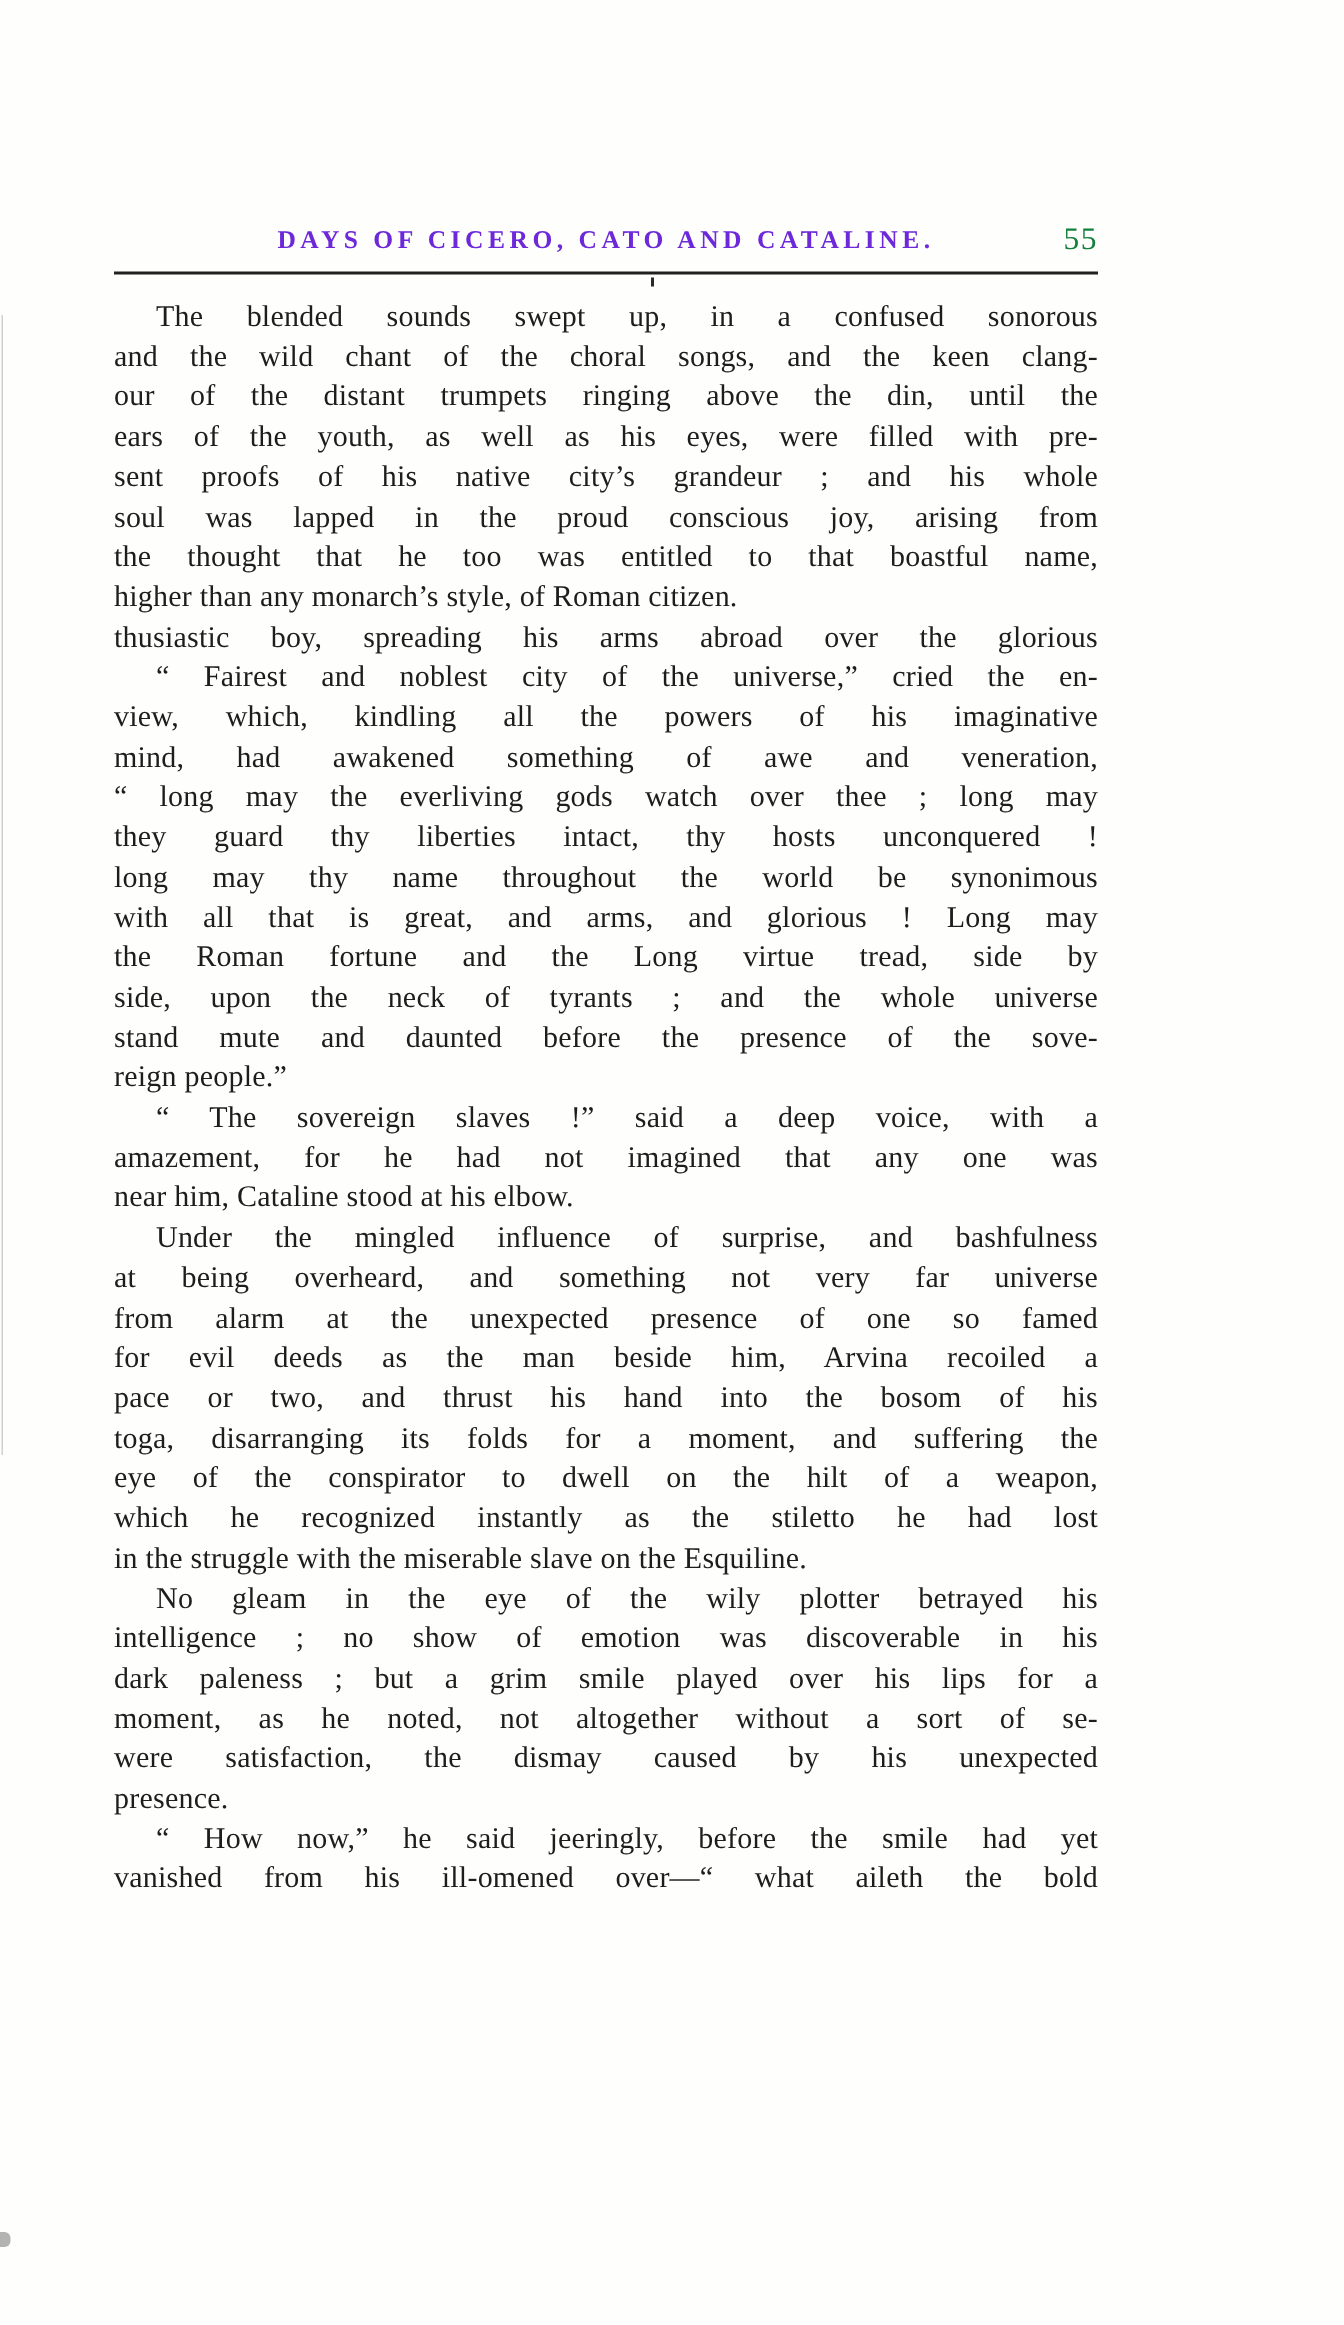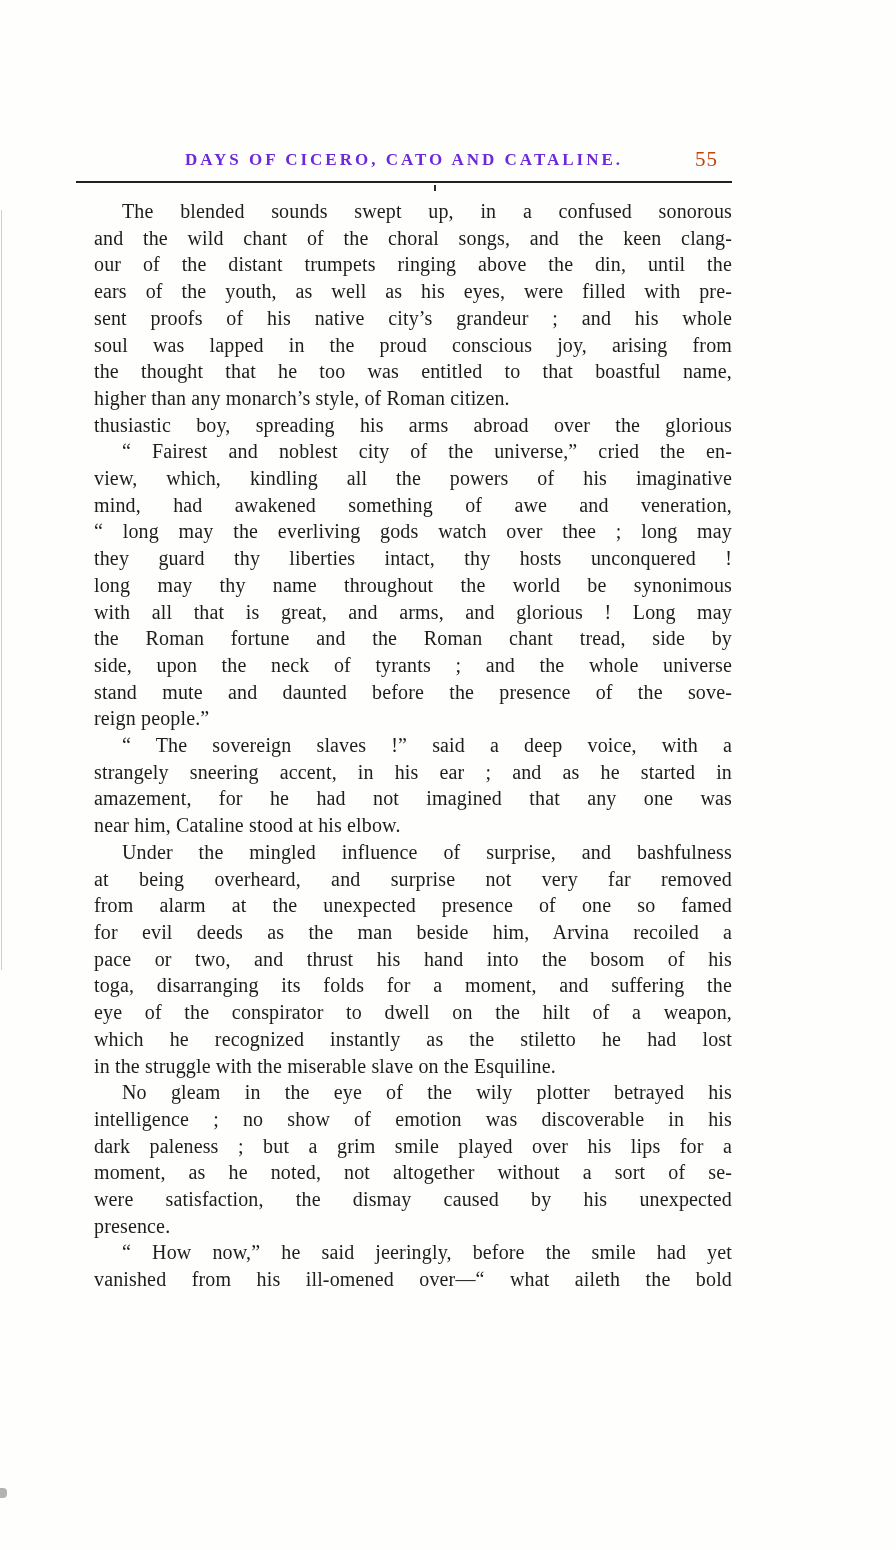--- a/index.html
+++ b/index.html
@@ -46,42 +46,41 @@
     display: block;
     text-align: center;
     font-size: 17px;
     font-weight: bold;
     letter-spacing: 3px;
     color: #6d28d9;
     white-space: nowrap;
   }
   .page-number {
     position: absolute;
-    right: 14px;
+    right: 0;
     top: -3px;
     font-size: 21px;
     letter-spacing: 1px;
-    color: #c2410c;
+    color: #15803d;
   }
   .rule {
     margin-top: 9px;
     border-top: 2px solid #212121;
     position: relative;
   }
   .rule-tick {
     position: absolute;
     left: calc(50% + 30px);
     top: 2px;
     width: 2px;
     height: 6px;
     background: #2a2a2a;
   }
   .body-text {
     margin-top: 15px;
-    margin-left: 18px;
   }
   .para {
     margin: 0;
   }
   .line {
     display: block;
     font-size: 20px;
     line-height: 26.7px;
     letter-spacing: 0.15px;
     text-align: justify;
@@ -127,36 +126,35 @@
 
     <p class="para">
       <span class="line">thusiastic boy, spreading his arms abroad over the glorious</span>
       <span class="line first">“ Fairest and noblest city of the universe,” cried the en-</span>
       <span class="line">view, which, kindling all the powers of his imaginative</span>
       <span class="line">mind, had awakened something of awe and veneration,</span>
       <span class="line">“ long may the everliving gods watch over thee ; long may</span>
       <span class="line">they guard thy liberties intact, thy hosts unconquered !</span>
       <span class="line">long may thy name throughout the world be synonimous</span>
       <span class="line">with all that is great, and arms, and glorious !  Long may</span>
-      <span class="line">the Roman fortune and the Roman chant tread, side by</span>
+      <span class="line">the Roman fortune and the Long virtue tread, side by</span>
       <span class="line">side, upon the neck of tyrants ; and the whole universe</span>
       <span class="line">stand mute and daunted before the presence of the sove-</span>
       <span class="line endp">reign people.”</span>
     </p>
 
     <p class="para">
       <span class="line first">“ The sovereign slaves !” said a deep voice, with a</span>
-      <span class="line">strangely sneering accent, in his ear ; and as he started in</span>
       <span class="line">amazement, for he had not imagined that any one was</span>
       <span class="line endp">near him, Cataline stood at his elbow.</span>
     </p>
 
     <p class="para">
       <span class="line first">Under the mingled influence of surprise, and bashfulness</span>
-      <span class="line">at being overheard, and surprise not very far removed</span>
+      <span class="line">at being overheard, and something not very far universe</span>
       <span class="line">from alarm at the unexpected presence of one so famed</span>
       <span class="line">for evil deeds as the man beside him, Arvina recoiled a</span>
       <span class="line">pace or two, and thrust his hand into the bosom of his</span>
       <span class="line">toga, disarranging its folds for a moment, and suffering the</span>
       <span class="line">eye of the conspirator to dwell on the hilt of a weapon,</span>
       <span class="line">which he recognized instantly as the stiletto he had lost</span>
       <span class="line endp">in the struggle with the miserable slave on the Esquiline.</span>
     </p>
 
     <p class="para">

